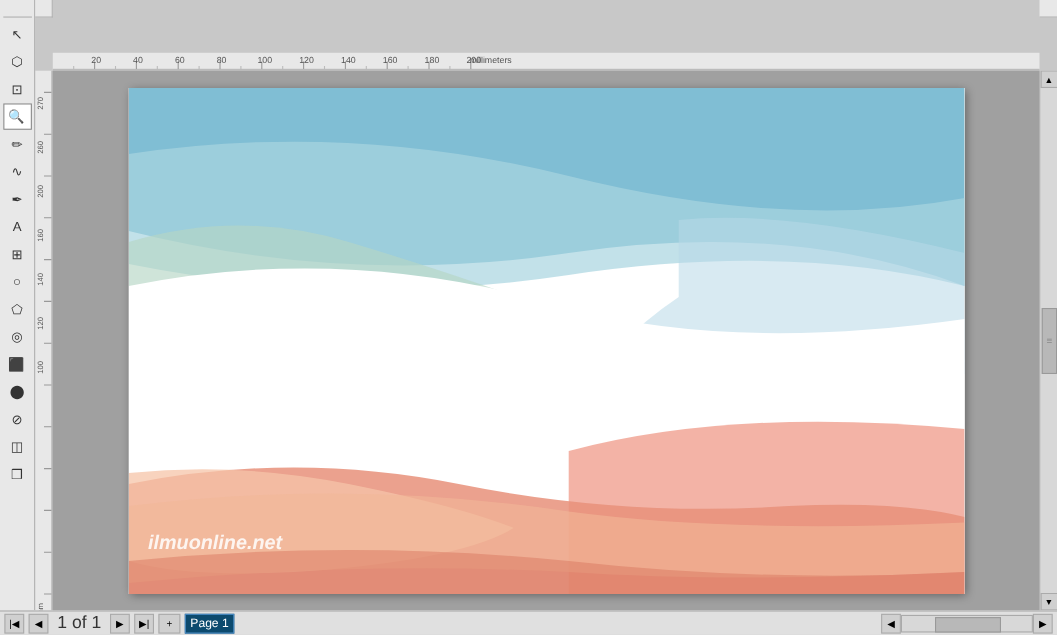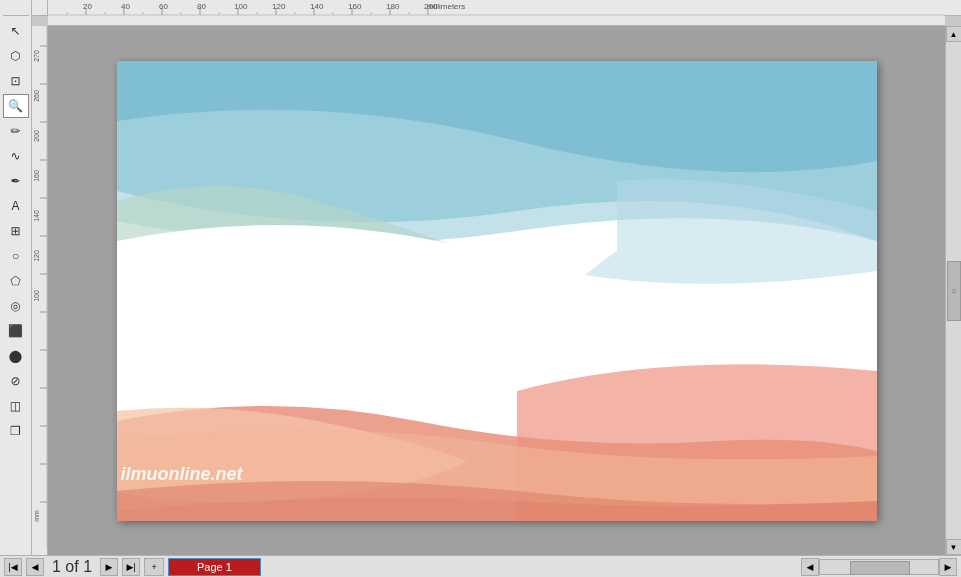--- a/index.html
+++ b/index.html
@@ -29,30 +29,30 @@
     .right-scrollbar { width: 16px; background: #e8e8e8; border-left: 1px solid #b0b0b0; display: flex; flex-direction: column; align-items: center; flex-shrink: 0; }
     .scrollbar-btn { width: 16px; height: 16px; background: #d0d0d0; border: 1px solid #aaa; display: flex; align-items: center; justify-content: center; cursor: pointer; font-size: 8px; }
     .scrollbar-track { flex: 1; background: #d8d8d8; width: 100%; position: relative; }
     .scrollbar-thumb { width: 14px; height: 60px; background: #b8b8b8; border: 1px solid #999; position: absolute; top: 50%; left: 1px; transform: translateY(-50%); }
     .scrollbar-grip { position: absolute; top: 50%; left: 50%; transform: translate(-50%, -50%); color: #888; font-size: 9px; }
 
     
     .page { width: 760px; height: 460px; background: white; position: relative; overflow: hidden; box-shadow: 2px 2px 8px rgba(0,0,0,0.4); }
 
     
-    .watermark { position: absolute; bottom: 36px; left: 4px; color: rgba(255,255,255,0.85); font-size: 18px; font-weight: bold; font-style: italic; z-index: 10; pointer-events: none; }
+    .watermark { position: absolute; bottom: 36px; left: 18px; color: rgba(255,255,255,0.85); font-size: 18px; font-weight: bold; font-style: italic; z-index: 10; pointer-events: none; }
 
     
     .waves-svg { position: absolute; top: 0; left: 0; width: 100%; height: 100%; }
 
     
     .status-bar { height: 22px; background: #e0e0e0; border-top: 1px solid #b0b0b0; display: flex; align-items: center; padding: 0 4px; gap: 4px; flex-shrink: 0; }
     .status-nav-btn { width: 18px; height: 18px; background: #d0d0d0; border: 1px solid #aaa; display: flex; align-items: center; justify-content: center; cursor: pointer; font-size: 9px; }
     .status-page-info { font-size: 16px; color: #333; padding: 0 4px; }
-    .status-page-tab { background: #b91c1c; color: white; padding: 2px 28px; font-size: 11px; border: 1px solid #4a8bc4; cursor: pointer; }
+    .status-page-tab { background: #0c4a6e; color: white; padding: 2px 4px; font-size: 11px; border: 1px solid #4a8bc4; cursor: pointer; }
     .status-spacer { flex: 1; }
     .bottom-scrollbar { height: 16px; background: #d8d8d8; border: 1px solid #aaa; width: 120px; position: relative; }
     .bottom-thumb { height: 14px; width: 60px; background: #b8b8b8; border: 1px solid #999; position: absolute; top: 1px; left: 30px; }
   </style>
 </head>
 <body>
 
 <div class="app-container">
   <div class="top-section">
 
@@ -75,21 +75,21 @@
       <div class="tool-btn" title="Paint Bucket">⬤</div>
       <div class="tool-btn" title="Eyedropper">⊘</div>
       <div class="tool-btn" title="Interactive Fill">◫</div>
       <div class="tool-btn" title="Shadow">❒</div>
     </div>
 
     <div class="main-area">
 
       <div style="display:flex;">
         <div style="width:16px;height:16px;background:#e8e8e8;border-bottom:1px solid #b0b0b0;border-right:1px solid #b0b0b0;flex-shrink:0;"></div>
-        <div style="flex:1;height:26px;background:#e8e8e8;border-bottom:1px solid #b0b0b0;position:relative;overflow:hidden;">
+        <div style="flex:1;height:16px;background:#e8e8e8;border-bottom:1px solid #b0b0b0;position:relative;overflow:hidden;margin-top:48px;">
           <svg width="100%" height="16" style="position:absolute;top:0;left:0;">
 
             <line x1="0" y1="15" x2="900" y2="15" stroke="#999" stroke-width="0.5"></line>
 
             <g font-size="8" fill="#555" font-family="Arial">
               <line x1="38" y1="8" x2="38" y2="15" stroke="#999"></line>
               <text x="35" y="9">20</text>
               <line x1="76" y1="8" x2="76" y2="15" stroke="#999"></line>
               <text x="73" y="9">40</text>
               <line x1="114" y1="8" x2="114" y2="15" stroke="#999"></line>

